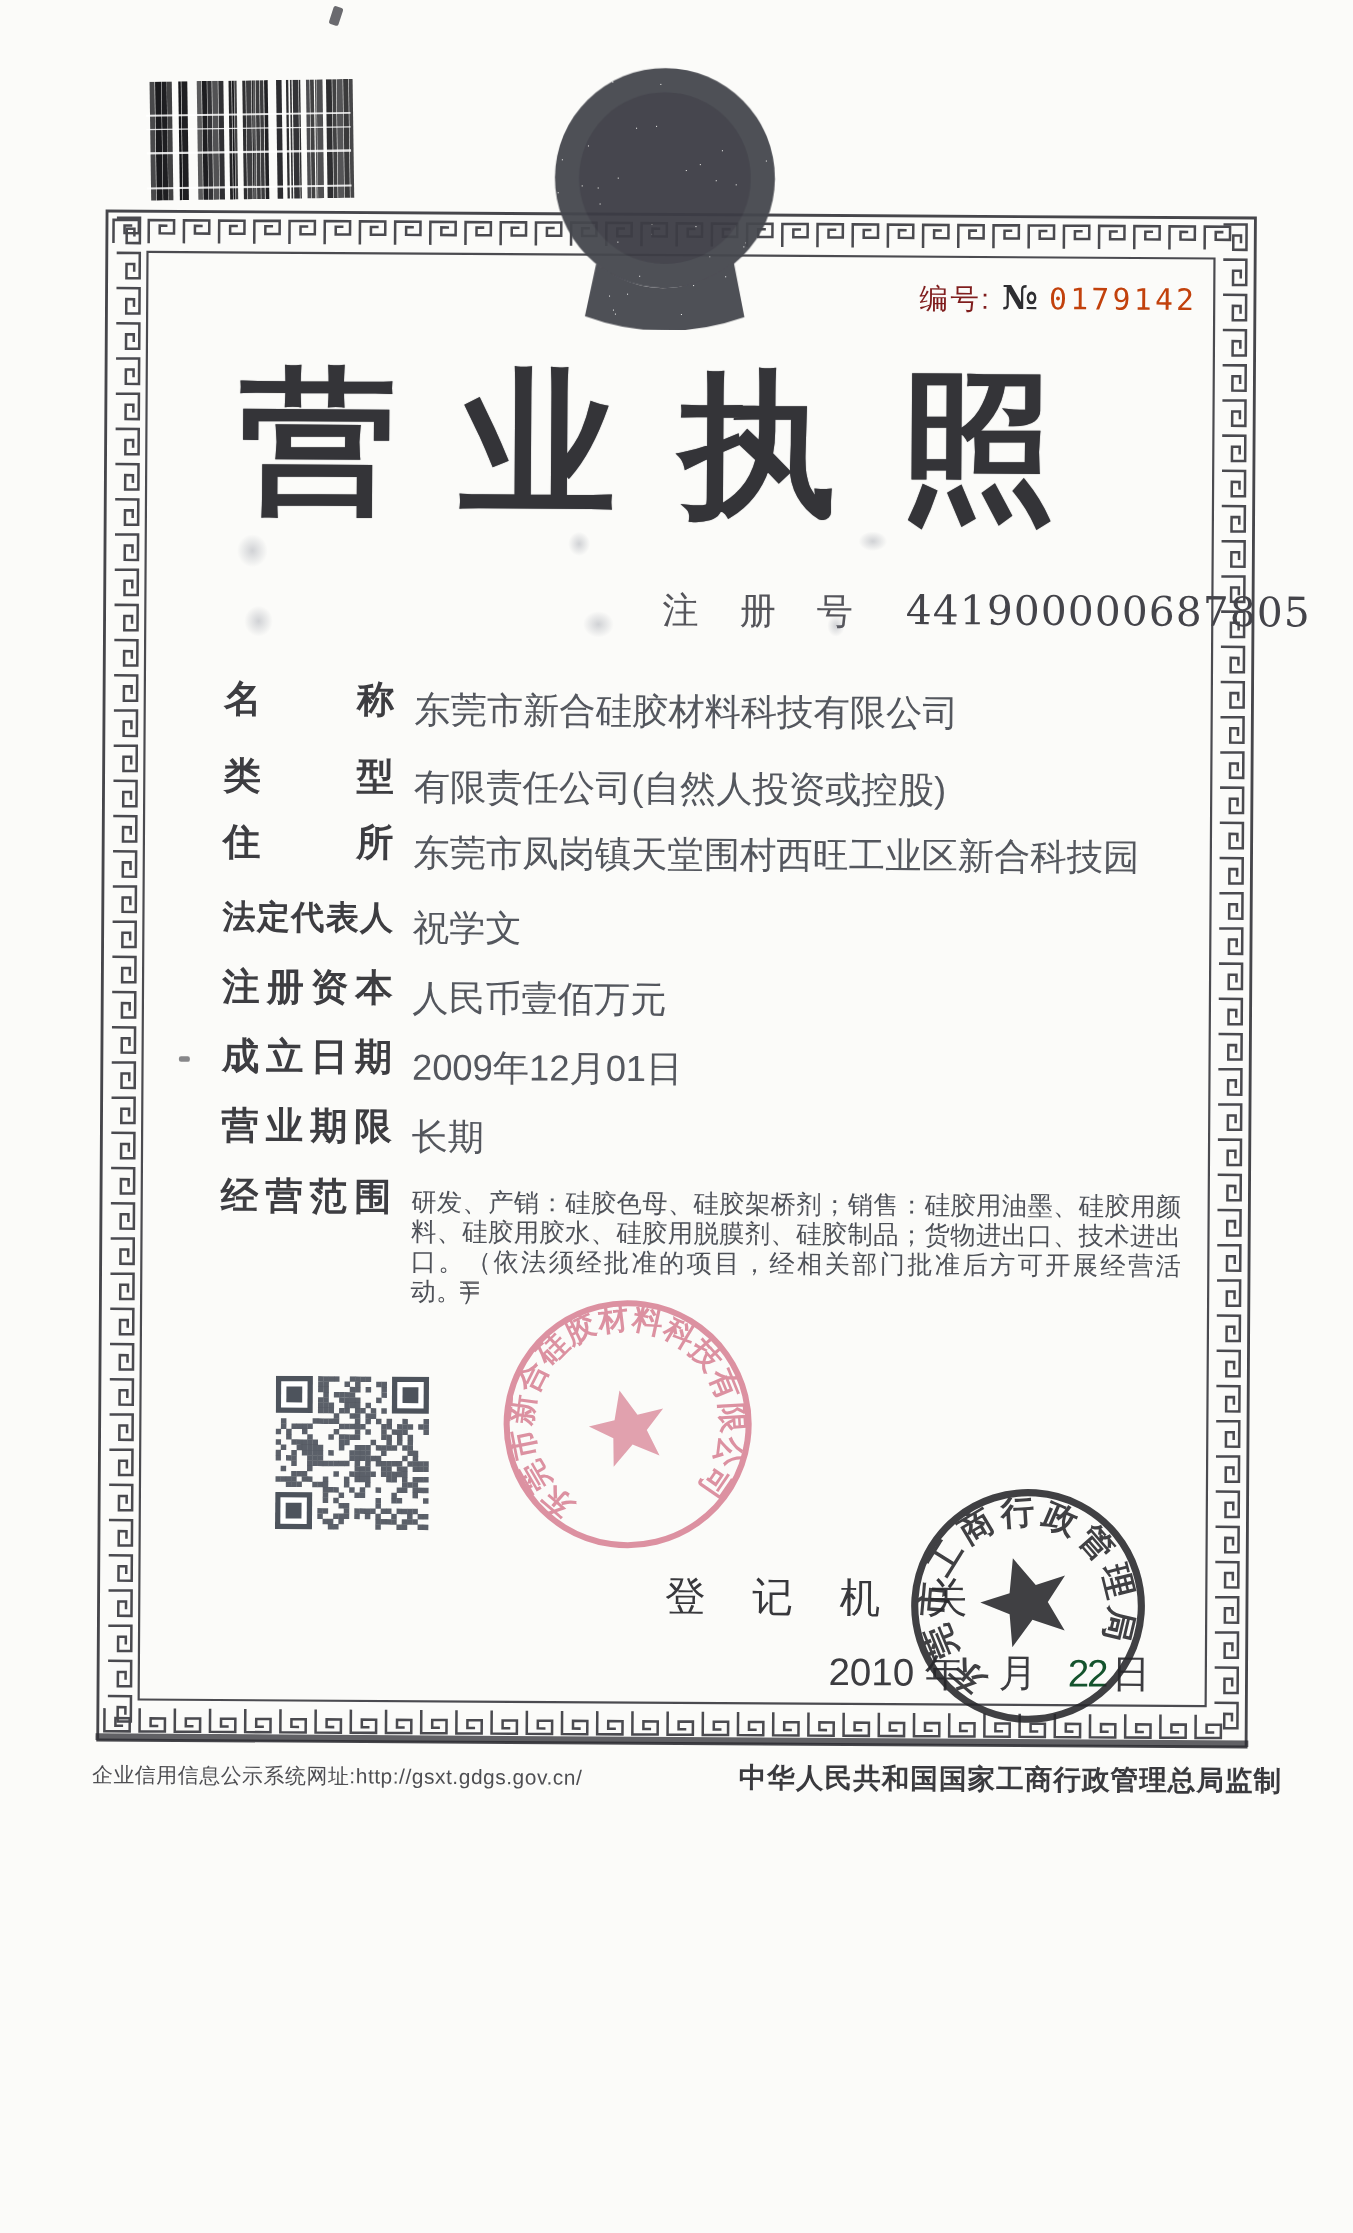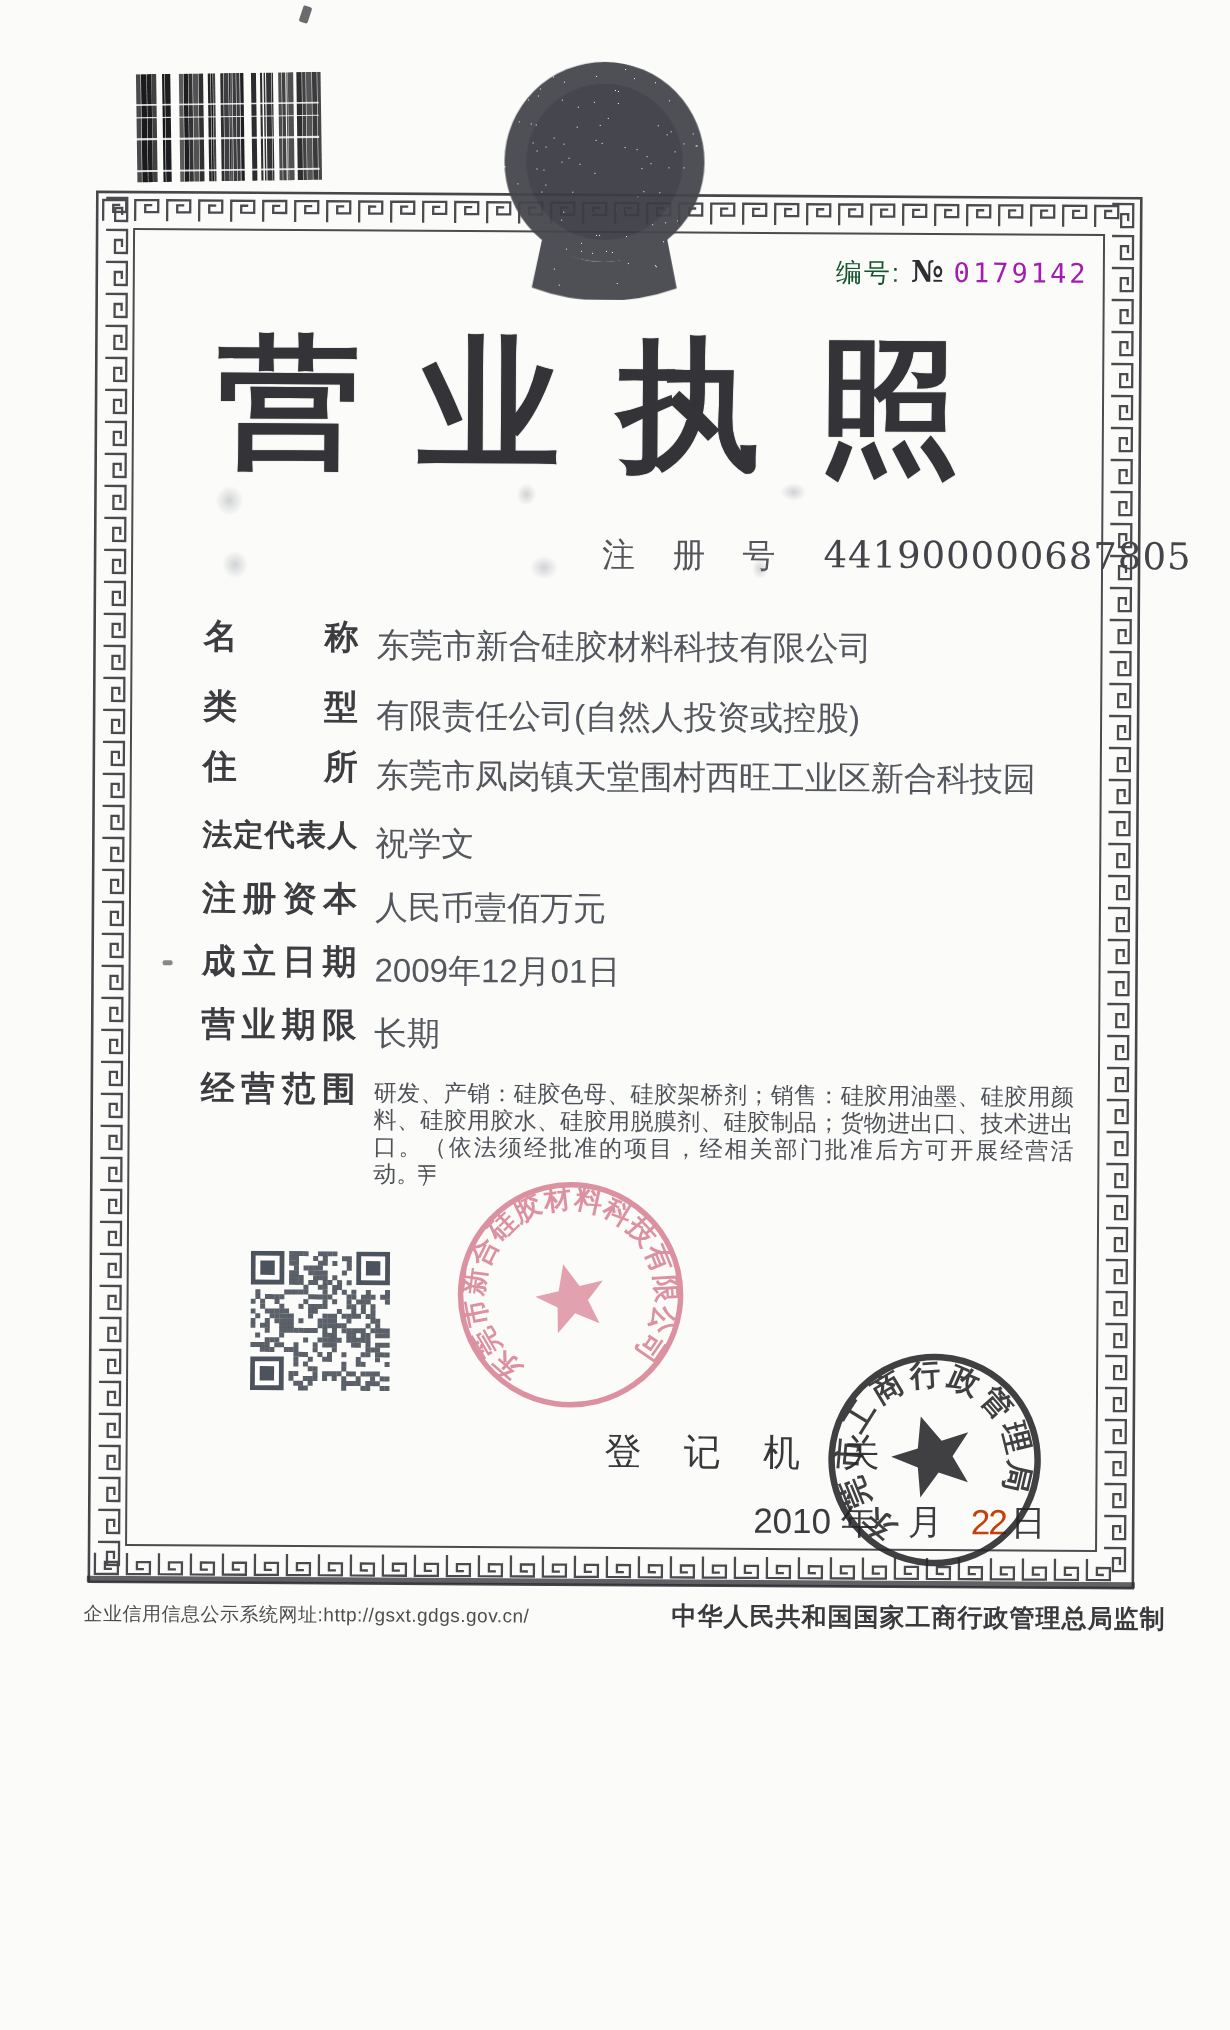--- a/index.html
+++ b/index.html
@@ -3,43 +3,43 @@
 <meta charset="utf-8">
 <style>
   html,body{margin:0;padding:0;}
   body{width:1230px;height:2030px;position:relative;overflow:hidden;
        background:#fbfbf9;font-family:"Liberation Sans",sans-serif;color:#3f3f42;}
   .abs{position:absolute;}
   .sheet{position:absolute;left:0;top:0;width:1230px;height:2030px;
          transform:rotate(0.35deg);transform-origin:615px 900px;}
   
   .serialrow{left:832px;top:252px;display:flex;align-items:baseline;gap:10px;}
-  .serial-label{font-size:26px;color:#14532d;letter-spacing:2px;}
+  .serial-label{font-size:26px;color:#7f1d1d;letter-spacing:2px;}
   .serial-no-mark{font-size:30px;font-weight:bold;font-family:"DejaVu Serif",serif;color:#2e2e32;}
-  .serial-number{font-size:27px;font-family:"DejaVu Sans Mono",monospace;letter-spacing:3px;color:#a21caf;}
+  .serial-number{font-size:27px;font-family:"DejaVu Sans Mono",monospace;letter-spacing:3px;color:#c2410c;}
   
   .title{left:140px;top:330px;width:950px;text-align:center;font-size:142px;line-height:1.05;
          font-weight:800;letter-spacing:58px;color:#343438;text-shadow:0 0 1px #6a6a6e;}
   
   .regrow{left:600px;top:532px;display:flex;align-items:baseline;gap:34px;}
   .reg-label{font-size:33px;letter-spacing:14px;color:#55555b;}
   .reg-number{font-size:37px;font-family:"DejaVu Serif",serif;letter-spacing:1px;color:#44444a;}
   
   .frow{position:absolute;left:202px;display:flex;align-items:flex-start;}
   .flabel{width:155px;display:flex;justify-content:space-between;font-size:34px;
           font-weight:600;color:#3d3d41;line-height:1.1;flex:none;}
   .flabel.tight{font-size:30px;padding-top:2px;}
   .fvalue{margin-left:18px;padding-top:5px;font-size:33px;color:#54575e;white-space:nowrap;}
   .fvalue.scope{white-space:normal;width:700px;font-size:23px;line-height:27px;
                 padding-top:9px;color:#4e5158;text-align:justify;}
   
   .registrar{left:608px;top:1427px;font-size:37px;letter-spacing:16px;color:#38383c;font-weight:500;}
   .dateline{left:757px;top:1488px;display:flex;align-items:baseline;font-size:35px;color:#3c3c40;z-index:1;}
   .dateline .dm{margin-left:32px;}
-  .dateline .dd{margin-left:28px;letter-spacing:-2px;color:#c2410c;margin-top:12px;}
+  .dateline .dd{margin-left:28px;letter-spacing:-2px;color:#14532d;margin-top:12px;}
   .dateline .dc{margin-left:5px;}
   
   .footer-left{left:88px;top:1604px;font-size:19px;color:#4e4e52;letter-spacing:0.5px;}
   .footer-right{left:676px;top:1599px;font-size:25px;font-weight:600;color:#3a3a3e;letter-spacing:1px;}
   
   .smudge{position:absolute;border-radius:50%;
           background:radial-gradient(closest-side,rgba(110,115,130,.30),rgba(110,115,130,0));}
   .mark-dark{position:absolute;background:#3a3a40;opacity:.75;border-radius:2px;}
   .mark-lines{position:absolute;background:repeating-linear-gradient(
       to bottom,#4a4a50 0 2px,transparent 2px 5px);opacity:.8;}

